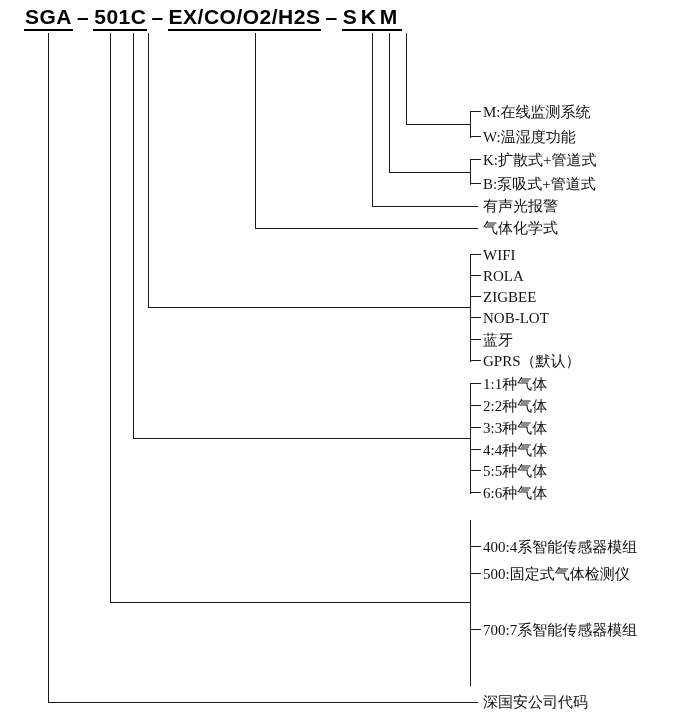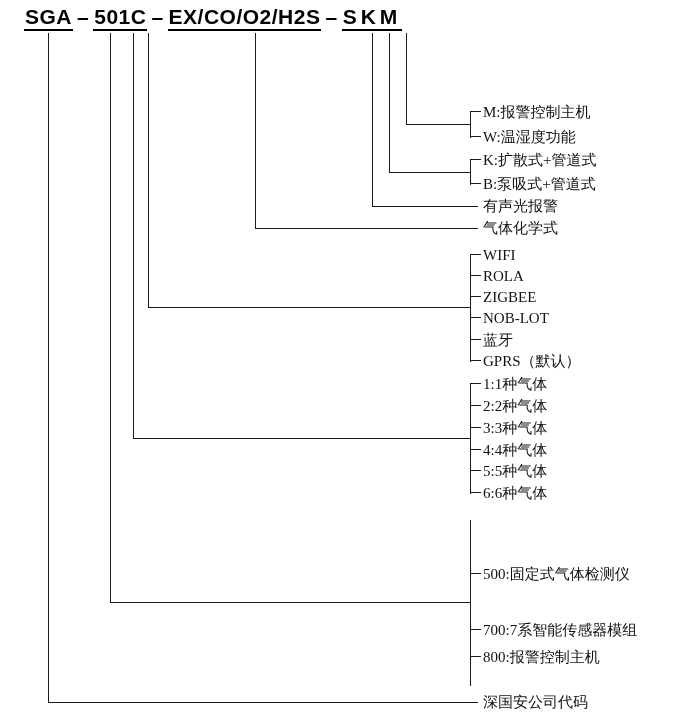--- a/index.html
+++ b/index.html
@@ -78,21 +78,21 @@
   <div class="hline" style="left:372px; top:206px; width:106px"></div>
   <div class="hline" style="left:389px; top:172px; width:81px"></div>
   <div class="hline" style="left:406px; top:124px; width:64px"></div>
 
   <div class="vline" style="left:470px; top:112px; height:26px"></div>
   <div class="vline" style="left:470px; top:160px; height:25px"></div>
   <div class="vline" style="left:470px; top:255px; height:107px"></div>
   <div class="vline" style="left:470px; top:384px; height:110px"></div>
   <div class="vline" style="left:470px; top:520px; height:166px"></div>
 
-  <div class="label tick" style="top:103px">M:报警控制主机</div>
+  <div class="label tick" style="top:103px">M:在线监测系统</div>
   <div class="label tick" style="top:128px">W:温湿度功能</div>
 
   <div class="label tick" style="top:175px">B:泵吸式+管道式</div>
   <div class="label tick" style="top:151px">K:扩散式+管道式</div>
 
   <div class="label" style="top:197px">有声光报警</div>
   <div class="label" style="top:219px">气体化学式</div>
 
   <div class="label tick" style="top:246px">WIFI</div>
   <div class="label tick" style="top:267px">ROLA</div>
@@ -101,19 +101,19 @@
   <div class="label tick" style="top:331px">蓝牙</div>
   <div class="label tick" style="top:352px">GPRS（默认）</div>
 
   <div class="label tick" style="top:375px">1:1种气体</div>
   <div class="label tick" style="top:397px">2:2种气体</div>
   <div class="label tick" style="top:419px">3:3种气体</div>
   <div class="label tick" style="top:441px">4:4种气体</div>
   <div class="label tick" style="top:462px">5:5种气体</div>
   <div class="label tick" style="top:484px">6:6种气体</div>
 
+  <div class="label tick" style="top:538px">400:4系智能传感器模组</div>
   <div class="label tick" style="top:565px">500:固定式气体检测仪</div>
   <div class="label tick" style="top:621px">700:7系智能传感器模组</div>
-  <div class="label tick" style="top:648px">800:报警控制主机</div>
 
   <div class="label" style="top:693px">深国安公司代码</div>
 
 </div>
 
 </body></html>

